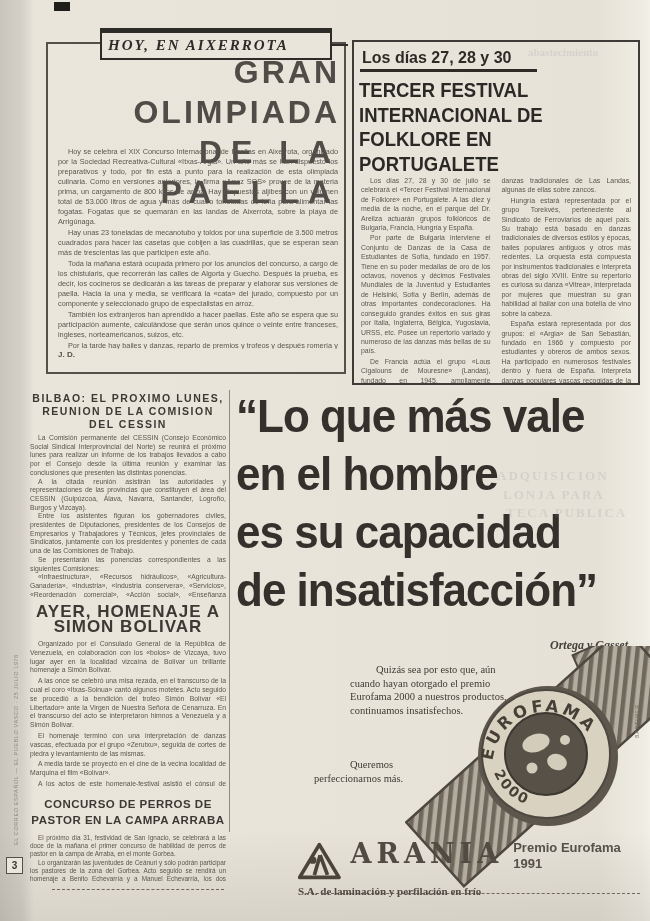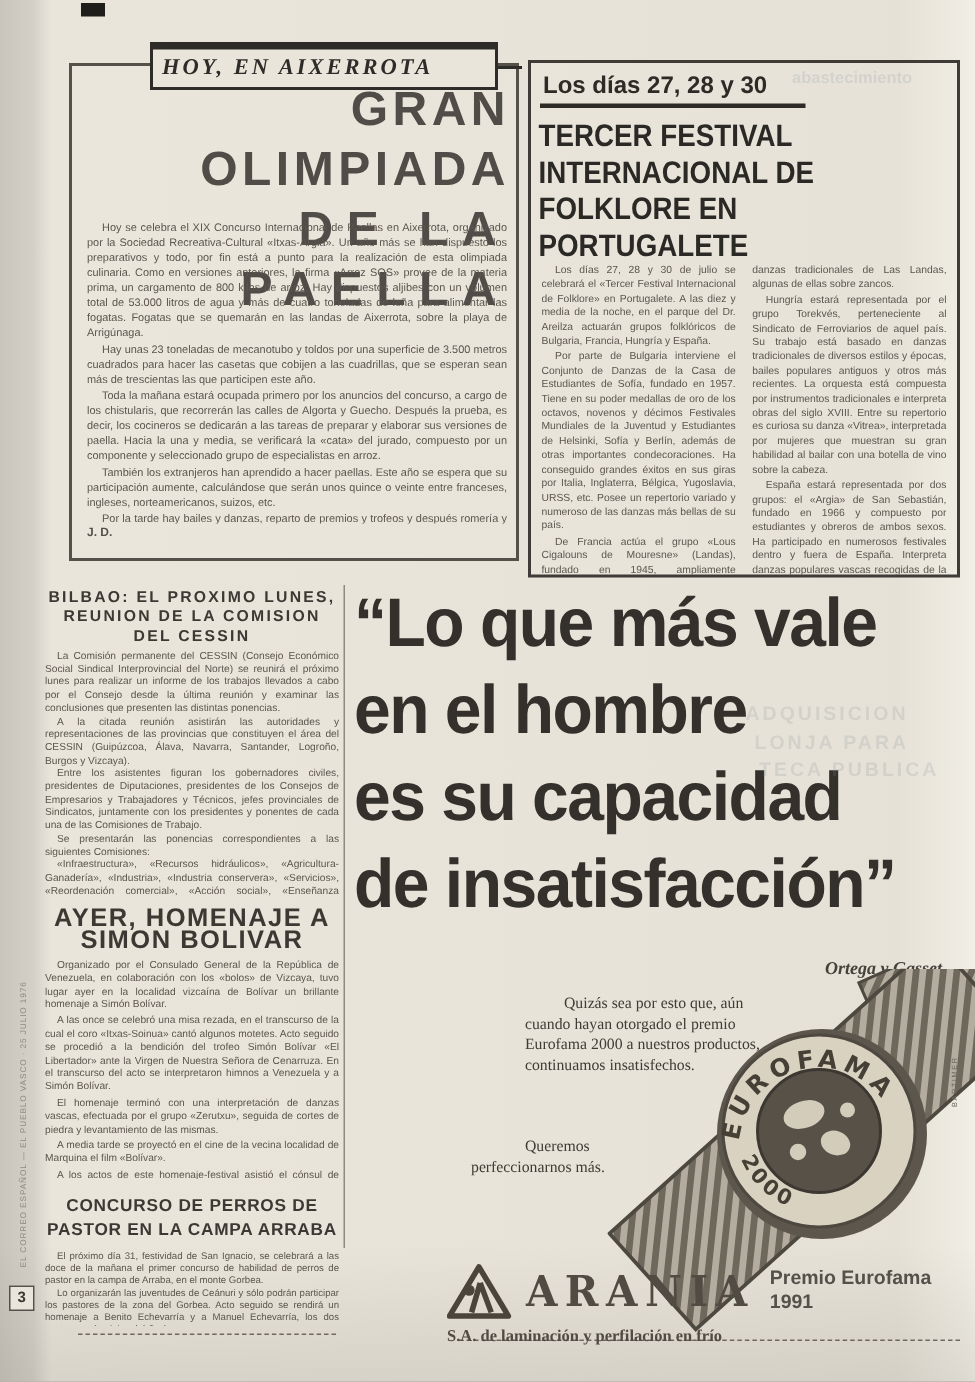--- a/index.html
+++ b/index.html
@@ -64,31 +64,31 @@
   
   .ad-copy { left:306px; top:663px; width:170px; font:10.5px/13.5px "Liberation Serif",serif; color:#3f3b35;margin-left:44px; }
   .ad-copy .first { text-indent:26px; }
   .ad-copy2 { left:306px; top:758px; width:170px; font:10.5px/13.5px "Liberation Serif",serif; color:#3f3b35; }
   .ad-copy2 .i1 { padding-left:44px; }
   .ad-copy2 .i2 { padding-left:8px; }
   .medal-svg { left:405px; top:646px; width:245px; height:252px; }
   .ad-credit { left:634px; top:738px; font:5px "Liberation Sans",sans-serif; letter-spacing:1px; color:#6e6860; transform:rotate(-90deg); transform-origin:left top; }
 
   .arania { left:298px; top:840px; width:345px; z-index:4; }
-  .arania-row { display:flex; align-items:center; gap:10px; }
+  .arania-row { display:flex; align-items:flex-start; gap:10px; }
   .arania-word { font:bold 27px/27px "DejaVu Serif",serif; letter-spacing:5px; color:#514b43; transform:scaleY(1.05); }
   .arania-award { font:bold 13px/16px "Liberation Sans",sans-serif; color:#55504a; padding-bottom:3px; }
   .arania-tagline { font:bold 11px/14px "Liberation Serif",serif; color:#514b43; margin-top:2px; }
 
   
   .masthead-vertical { left:13px; top:845px; font:5.5px "Liberation Sans",sans-serif; letter-spacing:.6px; color:#8f8a81; white-space:nowrap; transform:rotate(-90deg); transform-origin:left top; }
   .folio-box { left:6px; top:857px; width:17px; height:17px; border:1.5px solid #55504a; text-align:center; font:bold 10px/15px "Liberation Sans",sans-serif; color:#3c3934; background:#e9e5da; }
 
   
-  .ghost { color:#7d8894; opacity:.18; font-weight:bold; font-family:Liberation Sans, sans-serif; filter:blur(.4px); white-space:nowrap; }
+  .ghost { color:#7d8894; opacity:.18; font-weight:bold; font-family:Liberation Serif, serif; filter:blur(.4px); white-space:nowrap; }
   .g0 { left:528px; top:46px;  font-size:11px; }
   .g1 { left:497px; top:468px; font-size:13px; letter-spacing:2px; }
   .g2 { left:503px; top:487px; font-size:13px; letter-spacing:2px; }
   .g3 { left:506px; top:505px; font-size:13px; letter-spacing:2px; }
   .g4 { left:476px; top:758px; font-size:20px; }
   .g5 { left:492px; top:784px; font-size:20px; }
 </style>
 </head>
 <body>
 

